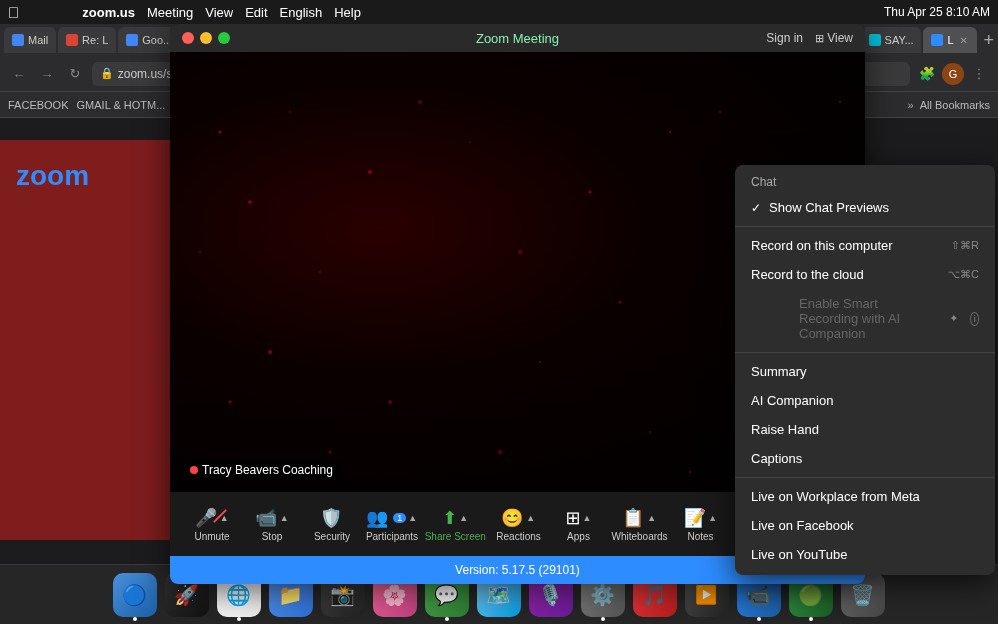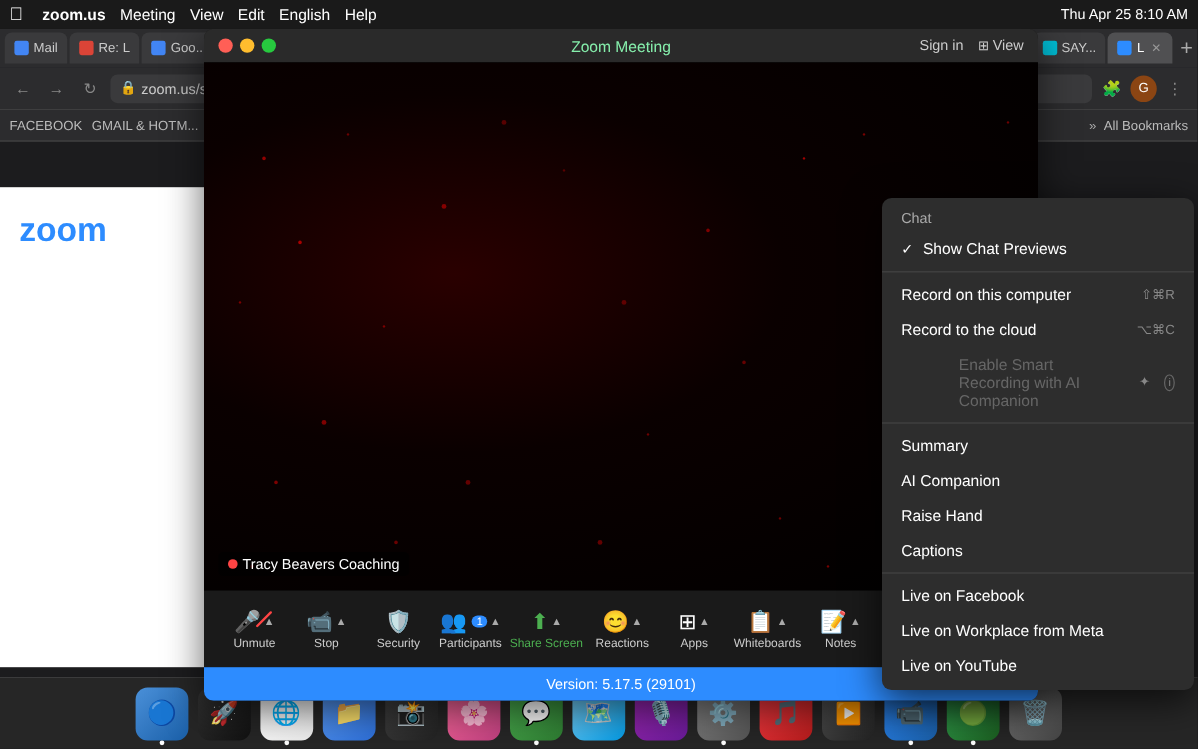--- a/index.html
+++ b/index.html
@@ -28,20 +28,21 @@
       display: flex;
       align-items: center;
       gap: 12px;
     }
     .mac-apple {
       font-size: 15px;
       margin-right: 4px;
     }
     .mac-menubar-app {
       font-weight: 600;
+      margin-left: 47px;
     }
     .mac-menubar-item {
       font-size: 13px;
       color: #fff;
     }
     .mac-menubar-right {
       position: absolute;
       right: 8px;
       top: 0;
       height: 24px;
@@ -436,25 +437,25 @@
       transform: translateX(-50%);
       width: 4px;
       height: 4px;
       background: #fff;
       border-radius: 50%;
     }
 
     
     .website-area {
       position: absolute;
-      top: 156px;
+      top: 140px;
       left: 0;
       width: 170px;
       height: 400px;
-      background: #ffffff;
+      background: #7f1d1d;
       overflow: hidden;
     }
     .website-zoom-logo {
       padding: 20px 16px 10px;
       font-size: 28px;
       font-weight: 700;
       color: #2D8CFF;
     }
 
     
@@ -773,24 +774,24 @@
     <span>AI Companion</span>
   </div>
   <div class="menu-item">
     <span>Raise Hand</span>
   </div>
   <div class="menu-item">
     <span>Captions</span>
   </div>
   <div class="menu-divider"></div>
   <div class="menu-item">
+    <span>Live on Workplace from Meta</span>
+  </div>
+  <div class="menu-item">
     <span>Live on Facebook</span>
-  </div>
-  <div class="menu-item">
-    <span>Live on Workplace from Meta</span>
   </div>
   <div class="menu-item">
     <span>Live on YouTube</span>
   </div>
 </div>
 
 <div class="mac-dock">
   <div class="dock-item" style="background:linear-gradient(135deg,#4A90D9,#1a5fa8);">
     <span style="font-size:20px;">🔵</span>
     <div class="dock-dot"></div>

